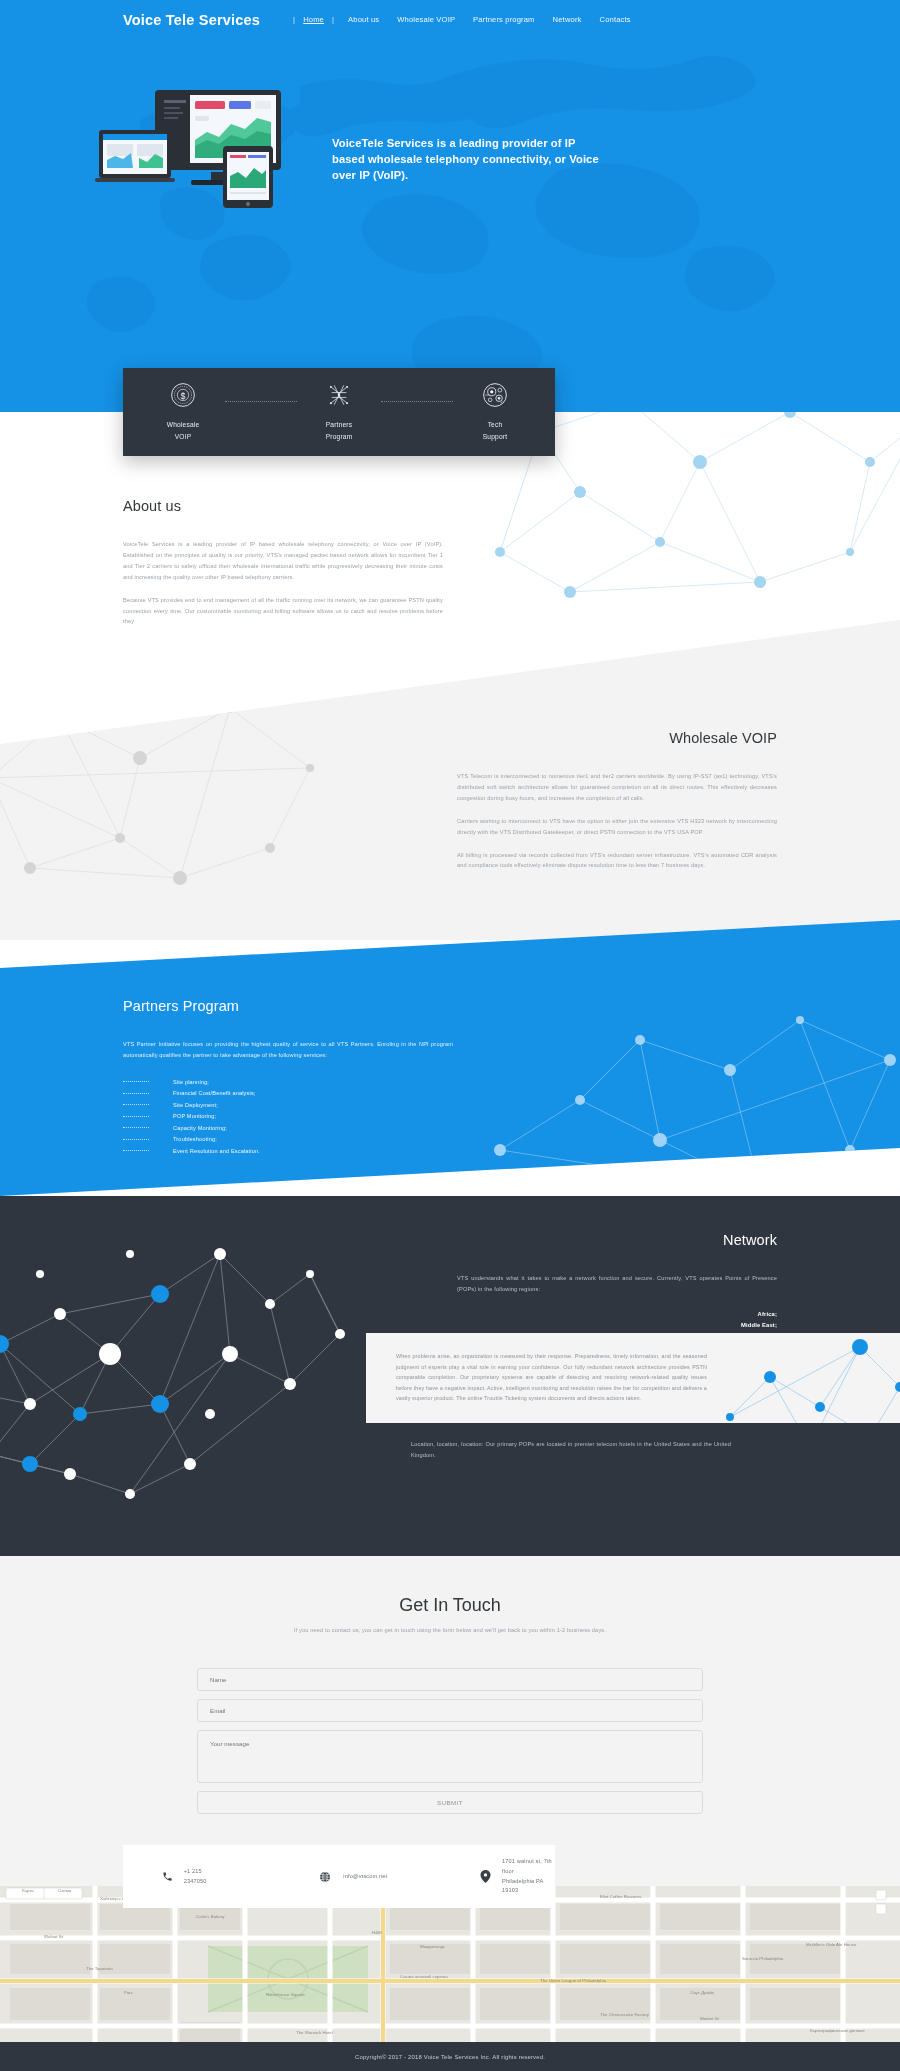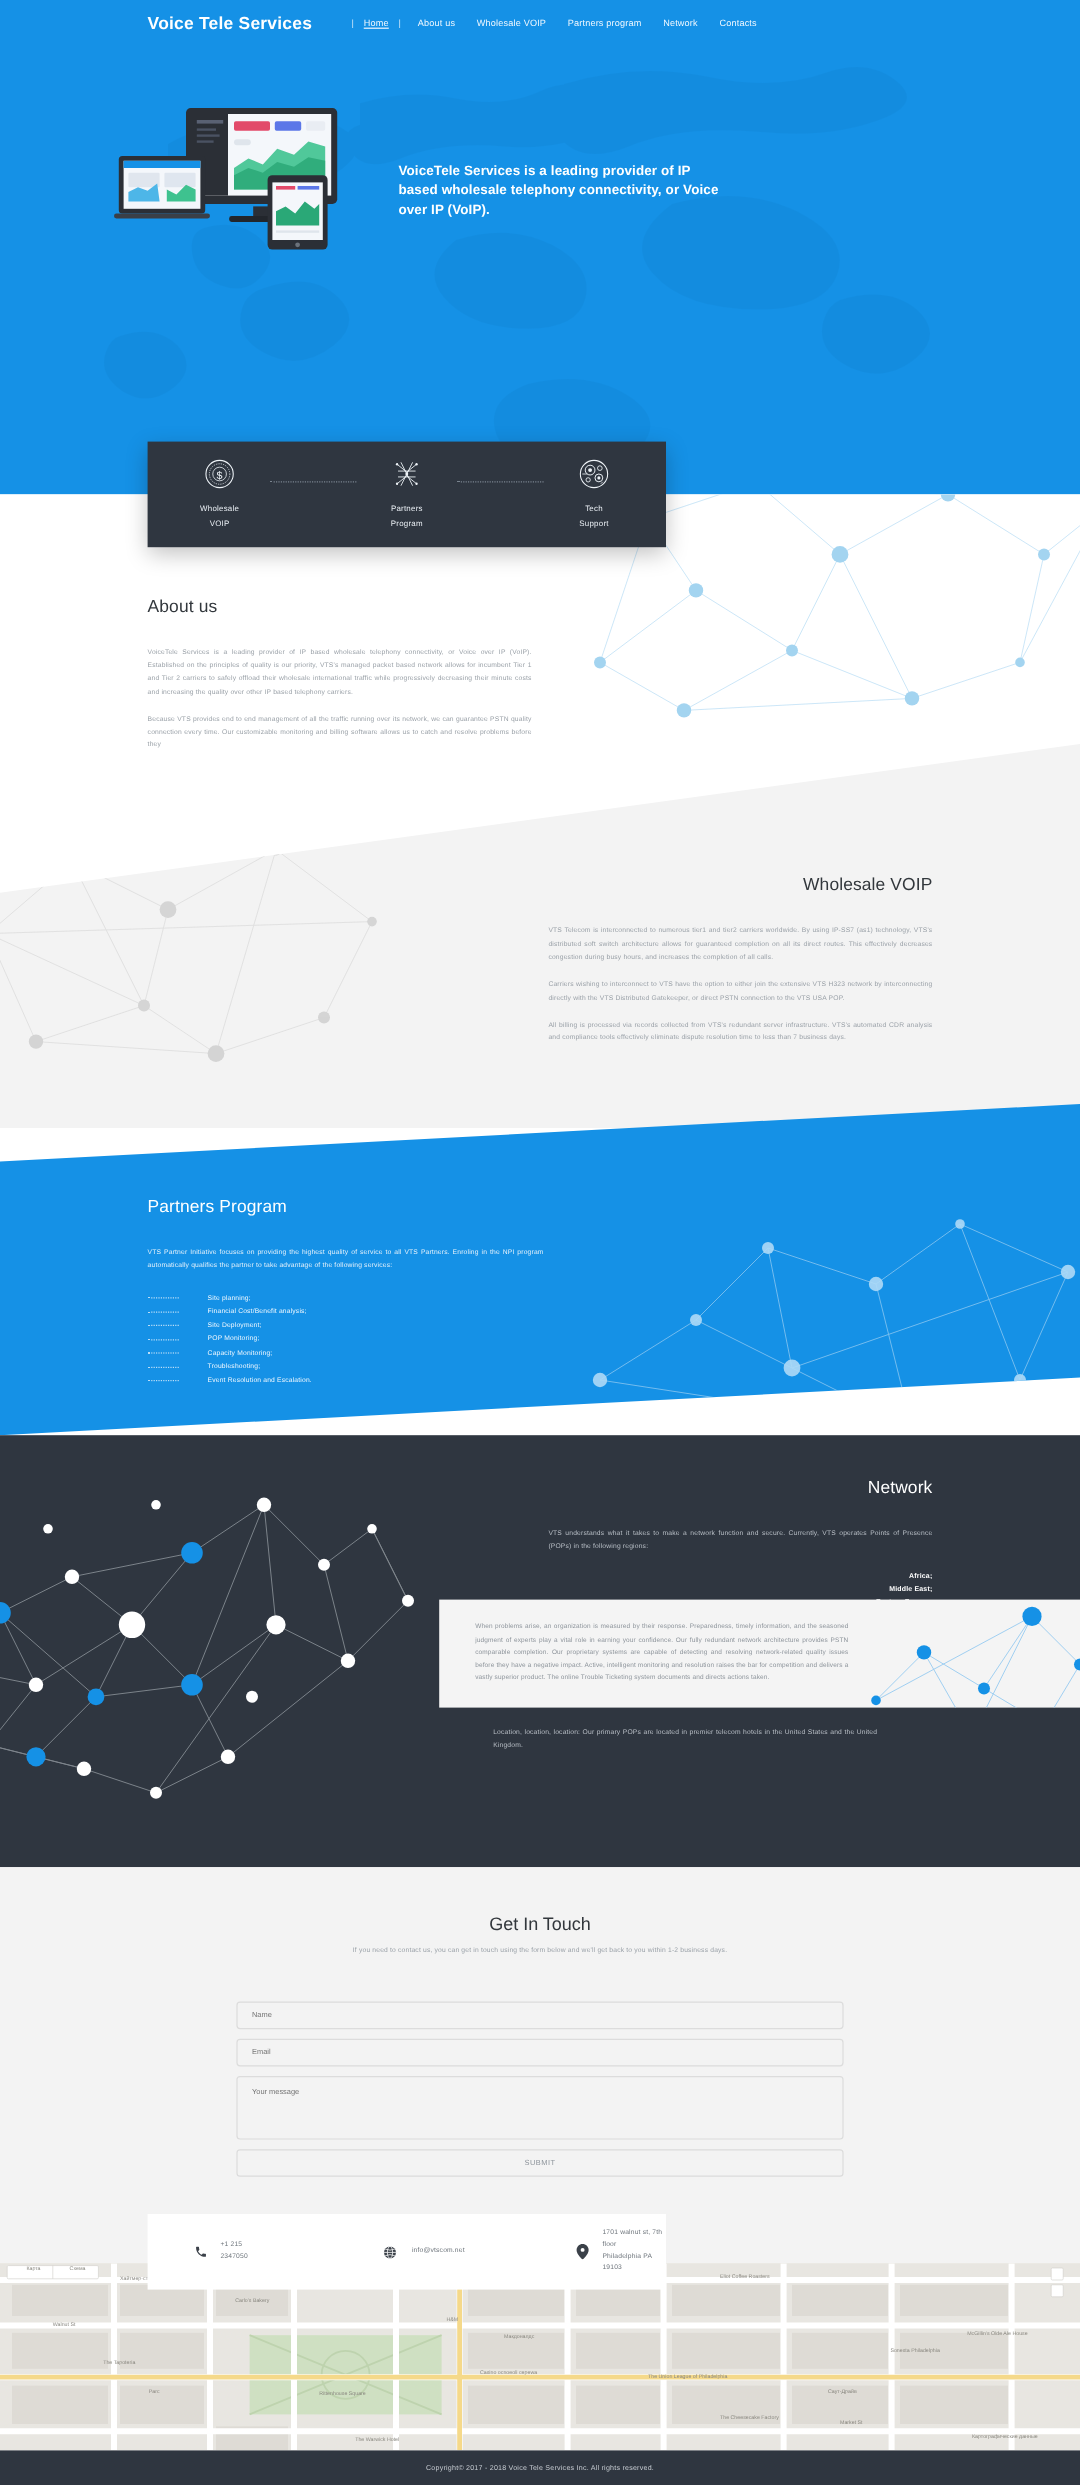--- a/index.html
+++ b/index.html
@@ -112,21 +112,21 @@
     font-size:5.4px; line-height:1.95; color:#8d949b; text-align:justify; letter-spacing:.12px;
   }
   .net-bg-quote { position:absolute; right:-20px; top:-26px; width:200px; height:150px; }
   .nw-footer {
     position:absolute; left:411px; top:1439px; width:320px;
     font-size:5.6px; line-height:1.95; color:#b9bfc6; letter-spacing:.15px; text-align:justify;
   }
 
   
   .touch { position:absolute; left:0; top:1556px; width:900px; height:330px; background:#f3f3f3; }
-  .touch h2 { text-align:center; padding-top:39px; font-size:15px; font-weight:normal; color:#32373c; }
+  .touch h2 { text-align:center; padding-top:39px; font-size:18px; font-weight:normal; color:#32373c; }
   .touch .sub { text-align:center; margin-top:11px; font-size:5.6px; color:#9aa1a8; letter-spacing:.15px; }
   .form { position:absolute; left:197px; top:112px; width:506px; }
   .form .fld {
     width:506px; height:23px; background:transparent;
     border:1px solid #dcdcdc; border-radius:3px;
     font-family:"Liberation Sans", sans-serif; font-size:6.2px; color:#9aa1a8;
     padding:0 12px; display:block; margin-bottom:8px;
   }
   .form textarea.fld { height:53px; padding-top:8px; resize:none; line-height:1.6; }
   .form .submit {

